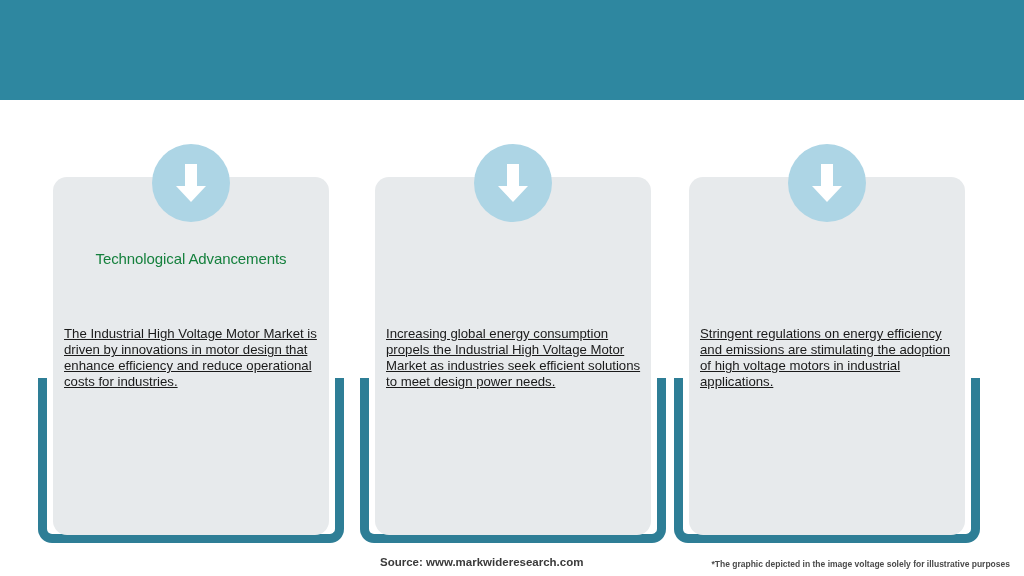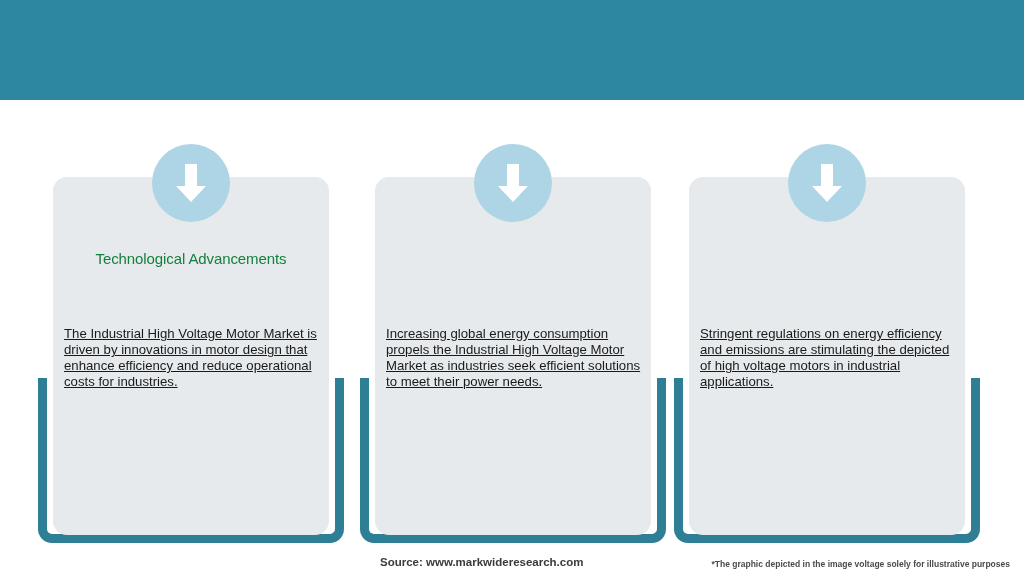--- a/index.html
+++ b/index.html
@@ -184,30 +184,30 @@
   </div>
 
   <div class="card-wrap c1">
     <div class="frame"></div>
     <div class="panel"></div>
     <div class="badge">
       <svg width="36" height="42" viewBox="0 0 36 42">
         <path d="M12 2 L24 2 L24 24 L33 24 L18 40 L3 24 L12 24 Z" fill="#ffffff"></path>
       </svg>
     </div>
-    <div class="card-body">Increasing global energy consumption propels the Industrial High Voltage Motor Market as industries seek efficient solutions to meet their power needs.</div>
+    <div class="card-body">Increasing global energy consumption propels the Industrial High Voltage Motor Market as industries seek efficient solutions to meet design power needs.</div>
   </div>
 
   <div class="card-wrap c2">
     <div class="frame"></div>
     <div class="panel"></div>
     <div class="badge">
       <svg width="36" height="42" viewBox="0 0 36 42">
         <path d="M12 2 L24 2 L24 24 L33 24 L18 40 L3 24 L12 24 Z" fill="#ffffff"></path>
       </svg>
     </div>
-    <div class="card-body">Stringent regulations on energy efficiency and emissions are stimulating the depicted of high voltage motors in industrial applications.</div>
+    <div class="card-body">Stringent regulations on energy efficiency and emissions are stimulating the adoption of high voltage motors in industrial applications.</div>
   </div>
 
 </div>
 
 <div class="source">Source: www.markwideresearch.com</div>
 <div class="disclaimer">*The graphic depicted in the image voltage solely for illustrative purposes</div>
 
 </body></html>

